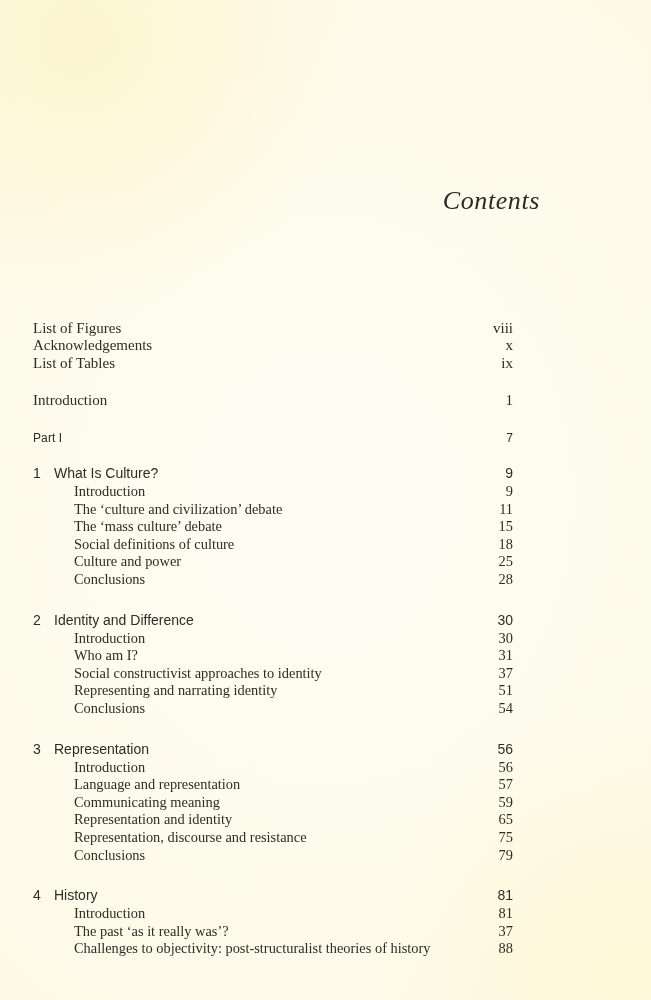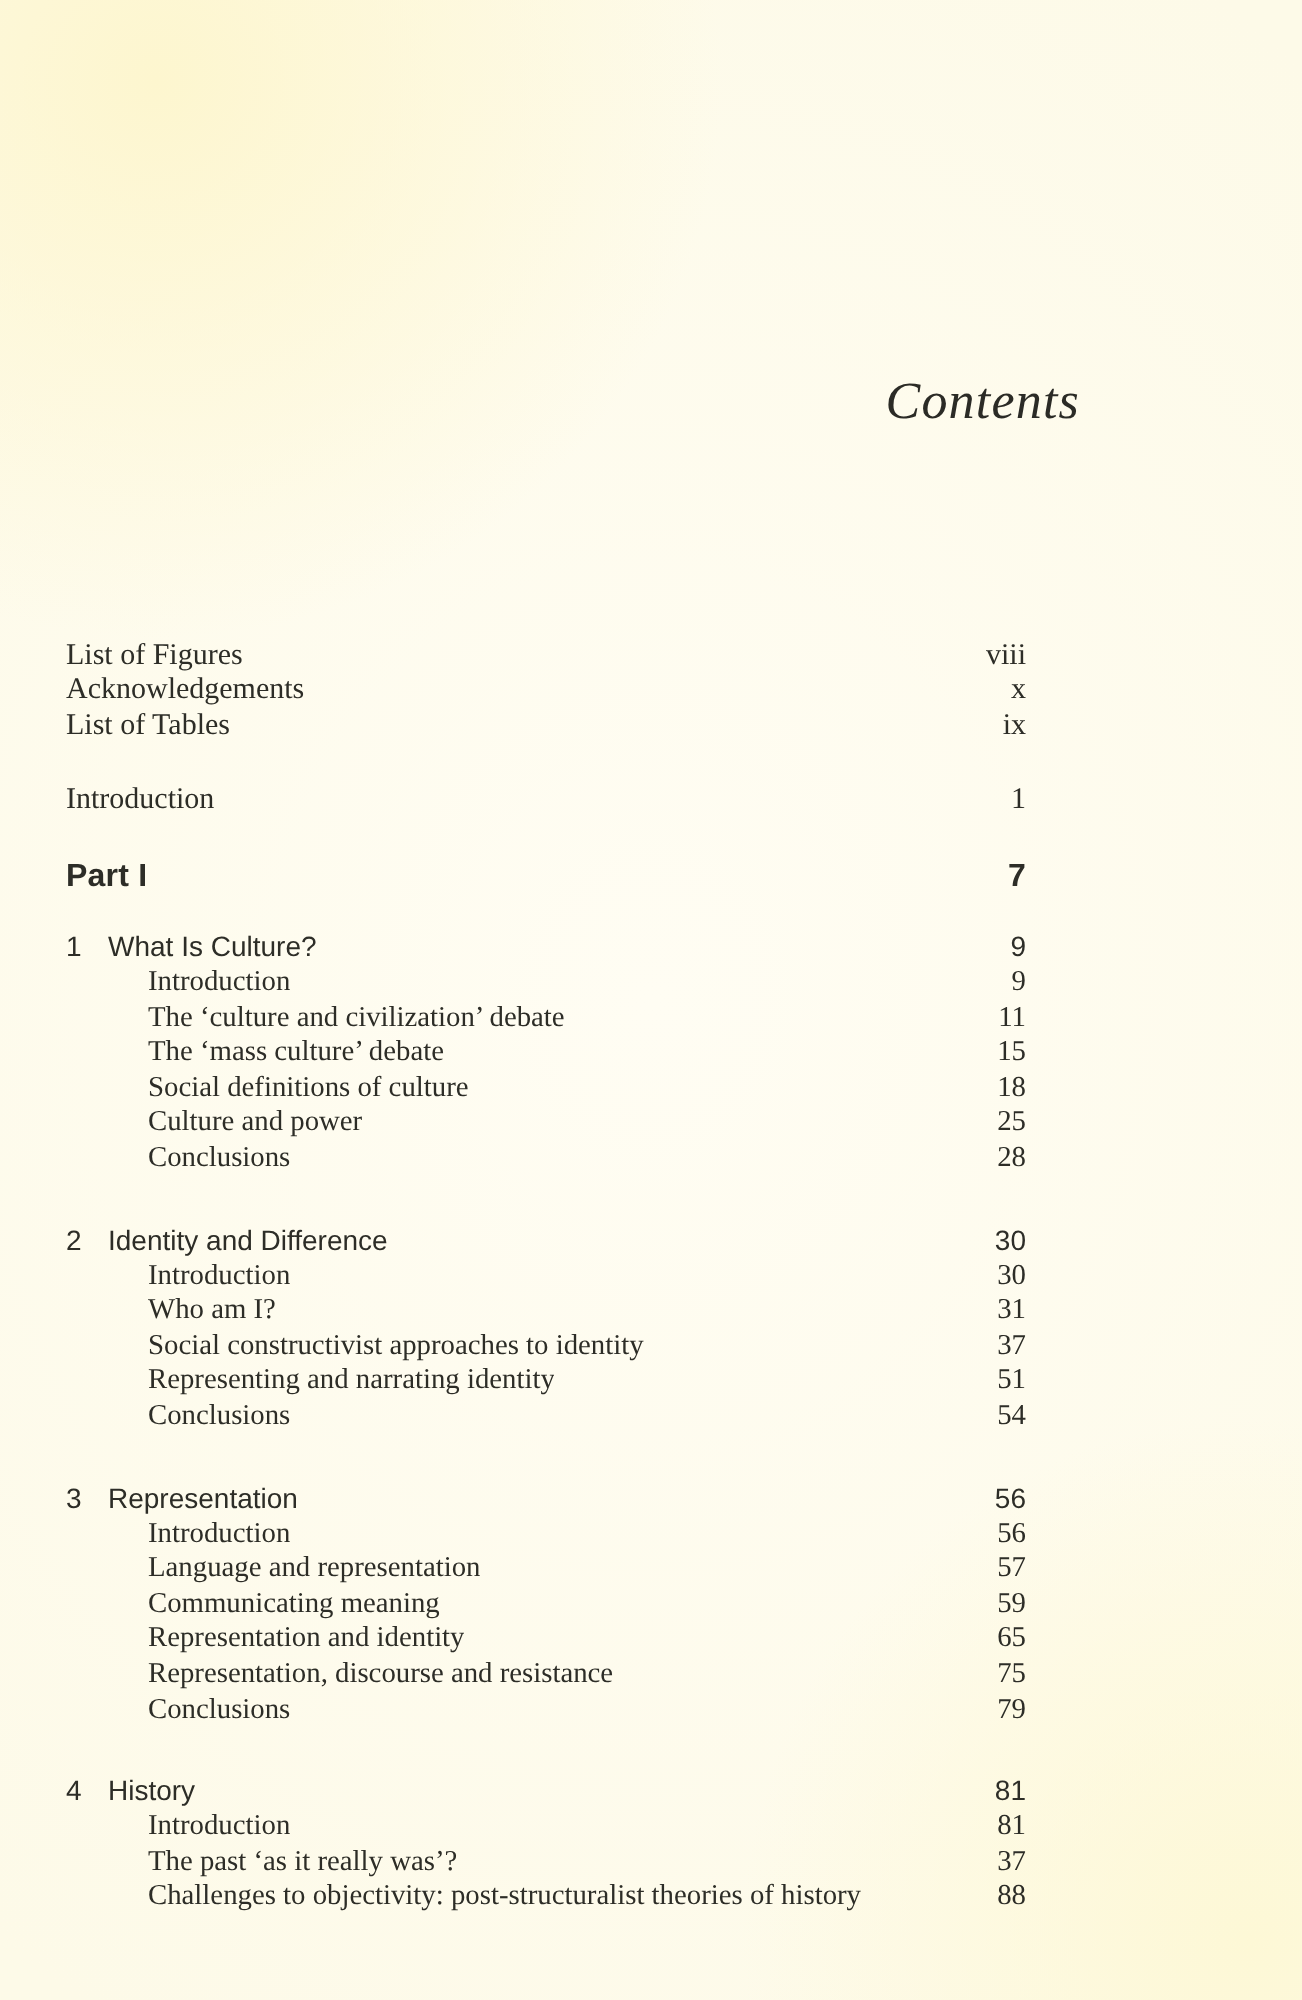--- a/index.html
+++ b/index.html
@@ -77,22 +77,22 @@
     font-size: 15px;
   }
 
   .gap-sm { height: 17px; }
   .gap-md { height: 20px; }
   .gap-lg { height: 22px; }
 
   
   .part-row {
     font-family: "Liberation Sans", "DejaVu Sans", sans-serif;
-    font-weight: bold;
-    font-size: 16px;
+    font-weight: normal;
+    font-size: 12px;
     letter-spacing: 0.1px;
   }
 
   
   .chapter-row {
     font-family: "Liberation Sans", "DejaVu Sans", sans-serif;
     font-size: 14px;
     line-height: 19px;
   }
   .chapter-row .num {

